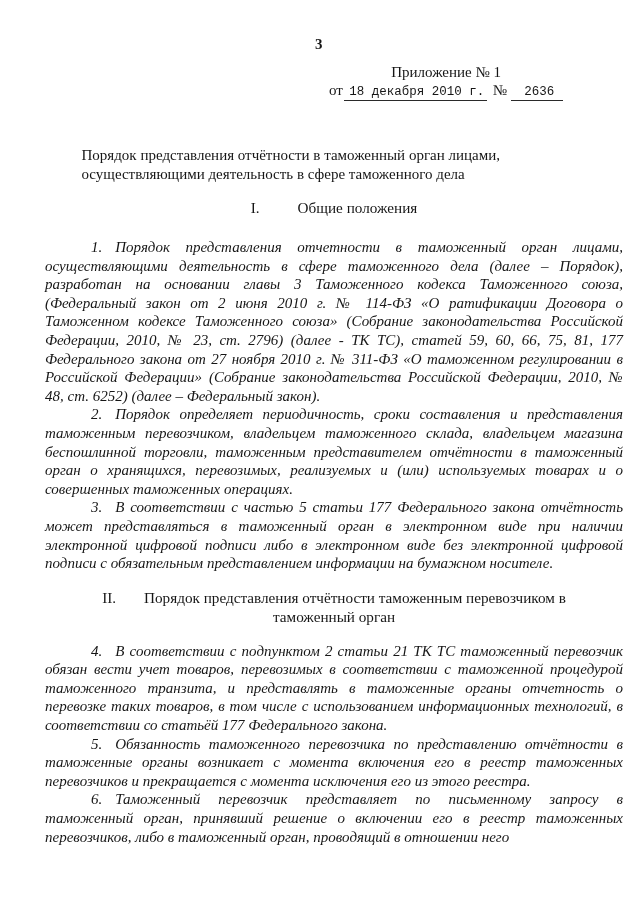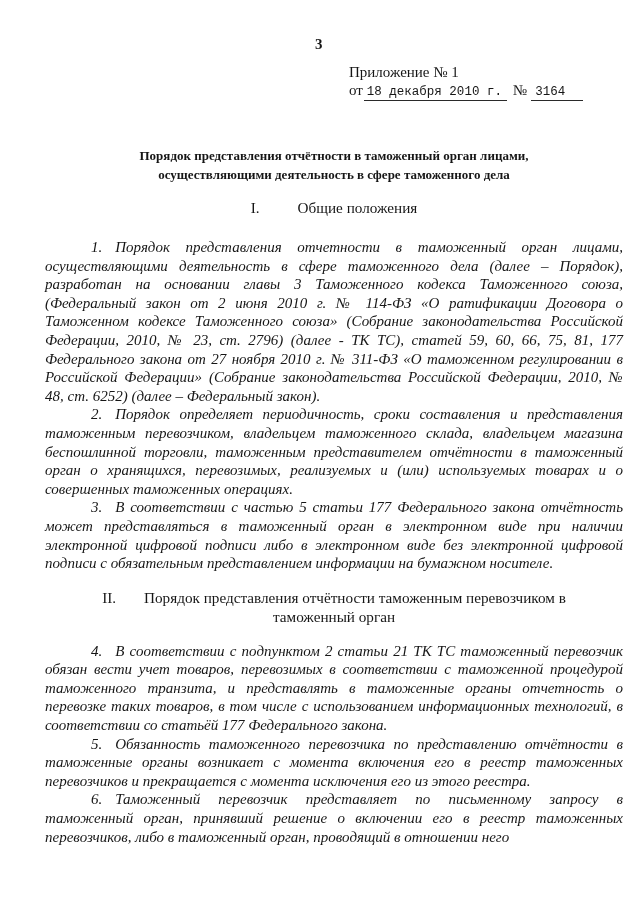--- a/index.html
+++ b/index.html
@@ -16,47 +16,47 @@
     background: #fff;
   }
   .page-number {
     position: absolute;
     left: 315px; top: 36px;
     font-size: 15px;
     font-weight: bold;
   }
   .header-block {
     position: absolute;
-    left: 349px; top: 64px;
+    left: 329px; top: 64px;
     font-size: 15px;
     line-height: 17px;
     white-space: nowrap;
+    text-align: center;
   }
   .date-line { margin-top: 1px; }
   .fill {
     display: inline-block;
     border-bottom: 1px solid #2a2a2a;
     font-family: "Liberation Mono", "DejaVu Sans Mono", monospace;
     font-size: 12.5px;
     vertical-align: baseline;
     line-height: 15px;
   }
   .date-fill { width: 140px; padding-left: 3px; margin-left: 1px; }
   .num-fill  { width: 48px;  padding-left: 4px; margin-left: 4px; }
   .number-sign { margin-left: 6px; }
 
   .main {
     position: absolute;
     left: 45px; top: 146px;
     width: 578px;
   }
   .doc-title {
-    font-size: 13px;
-    font-weight: bold;
-    text-align: center;
+    font-size: 15px;
+    font-weight: normal;
     line-height: 19px;
     max-width: 505px;
     margin: 0 auto 14px auto;
   }
   .section-heading {
     text-align: center;
     font-size: 15.2px;
     line-height: 19px;
     margin: 12px auto;
   }
@@ -77,21 +77,21 @@
 </style>
 </head>
 <body>
 
 <div class="page">
 
   <div class="page-number">3</div>
 
   <div class="header-block">
     <div>Приложение № 1</div>
-    <div class="date-line"><span>от</span><span class="fill date-fill">18 декабря 2010 г.</span><span class="number-sign">№</span><span class="fill num-fill">3164</span></div>
+    <div class="date-line"><span>от</span><span class="fill date-fill">18 декабря 2010 г.</span><span class="number-sign">№</span><span class="fill num-fill">2636</span></div>
   </div>
 
   <div class="main">
 
     <div class="doc-title">Порядок представления отчётности в таможенный орган лицами, осуществляющими деятельность в сфере таможенного дела</div>
 
     <div class="section-heading heading-1"><span class="numeral">I.</span><span>Общие положения</span></div>
 
     <p class="para"><span class="pnum">1.</span><span>Порядок представления отчетности в таможенный орган лицами, осуществляющими деятельность в сфере таможенного дела (далее – Порядок), разработан на основании главы 3 Таможенного кодекса Таможенного союза, (Федеральный закон от 2 июня 2010 г. № 114-ФЗ «О ратификации Договора о Таможенном кодексе Таможенного союза» (Собрание законодательства Российской Федерации, 2010, № 23, ст. 2796) (далее - ТК ТС), статей 59, 60, 66, 75, 81, 177 Федерального закона от 27 ноября 2010 г. № 311-ФЗ «О таможенном регулировании в Российской Федерации» (Собрание законодательства Российской Федерации, 2010, № 48, ст. 6252) (далее – Федеральный закон).</span></p>
 

